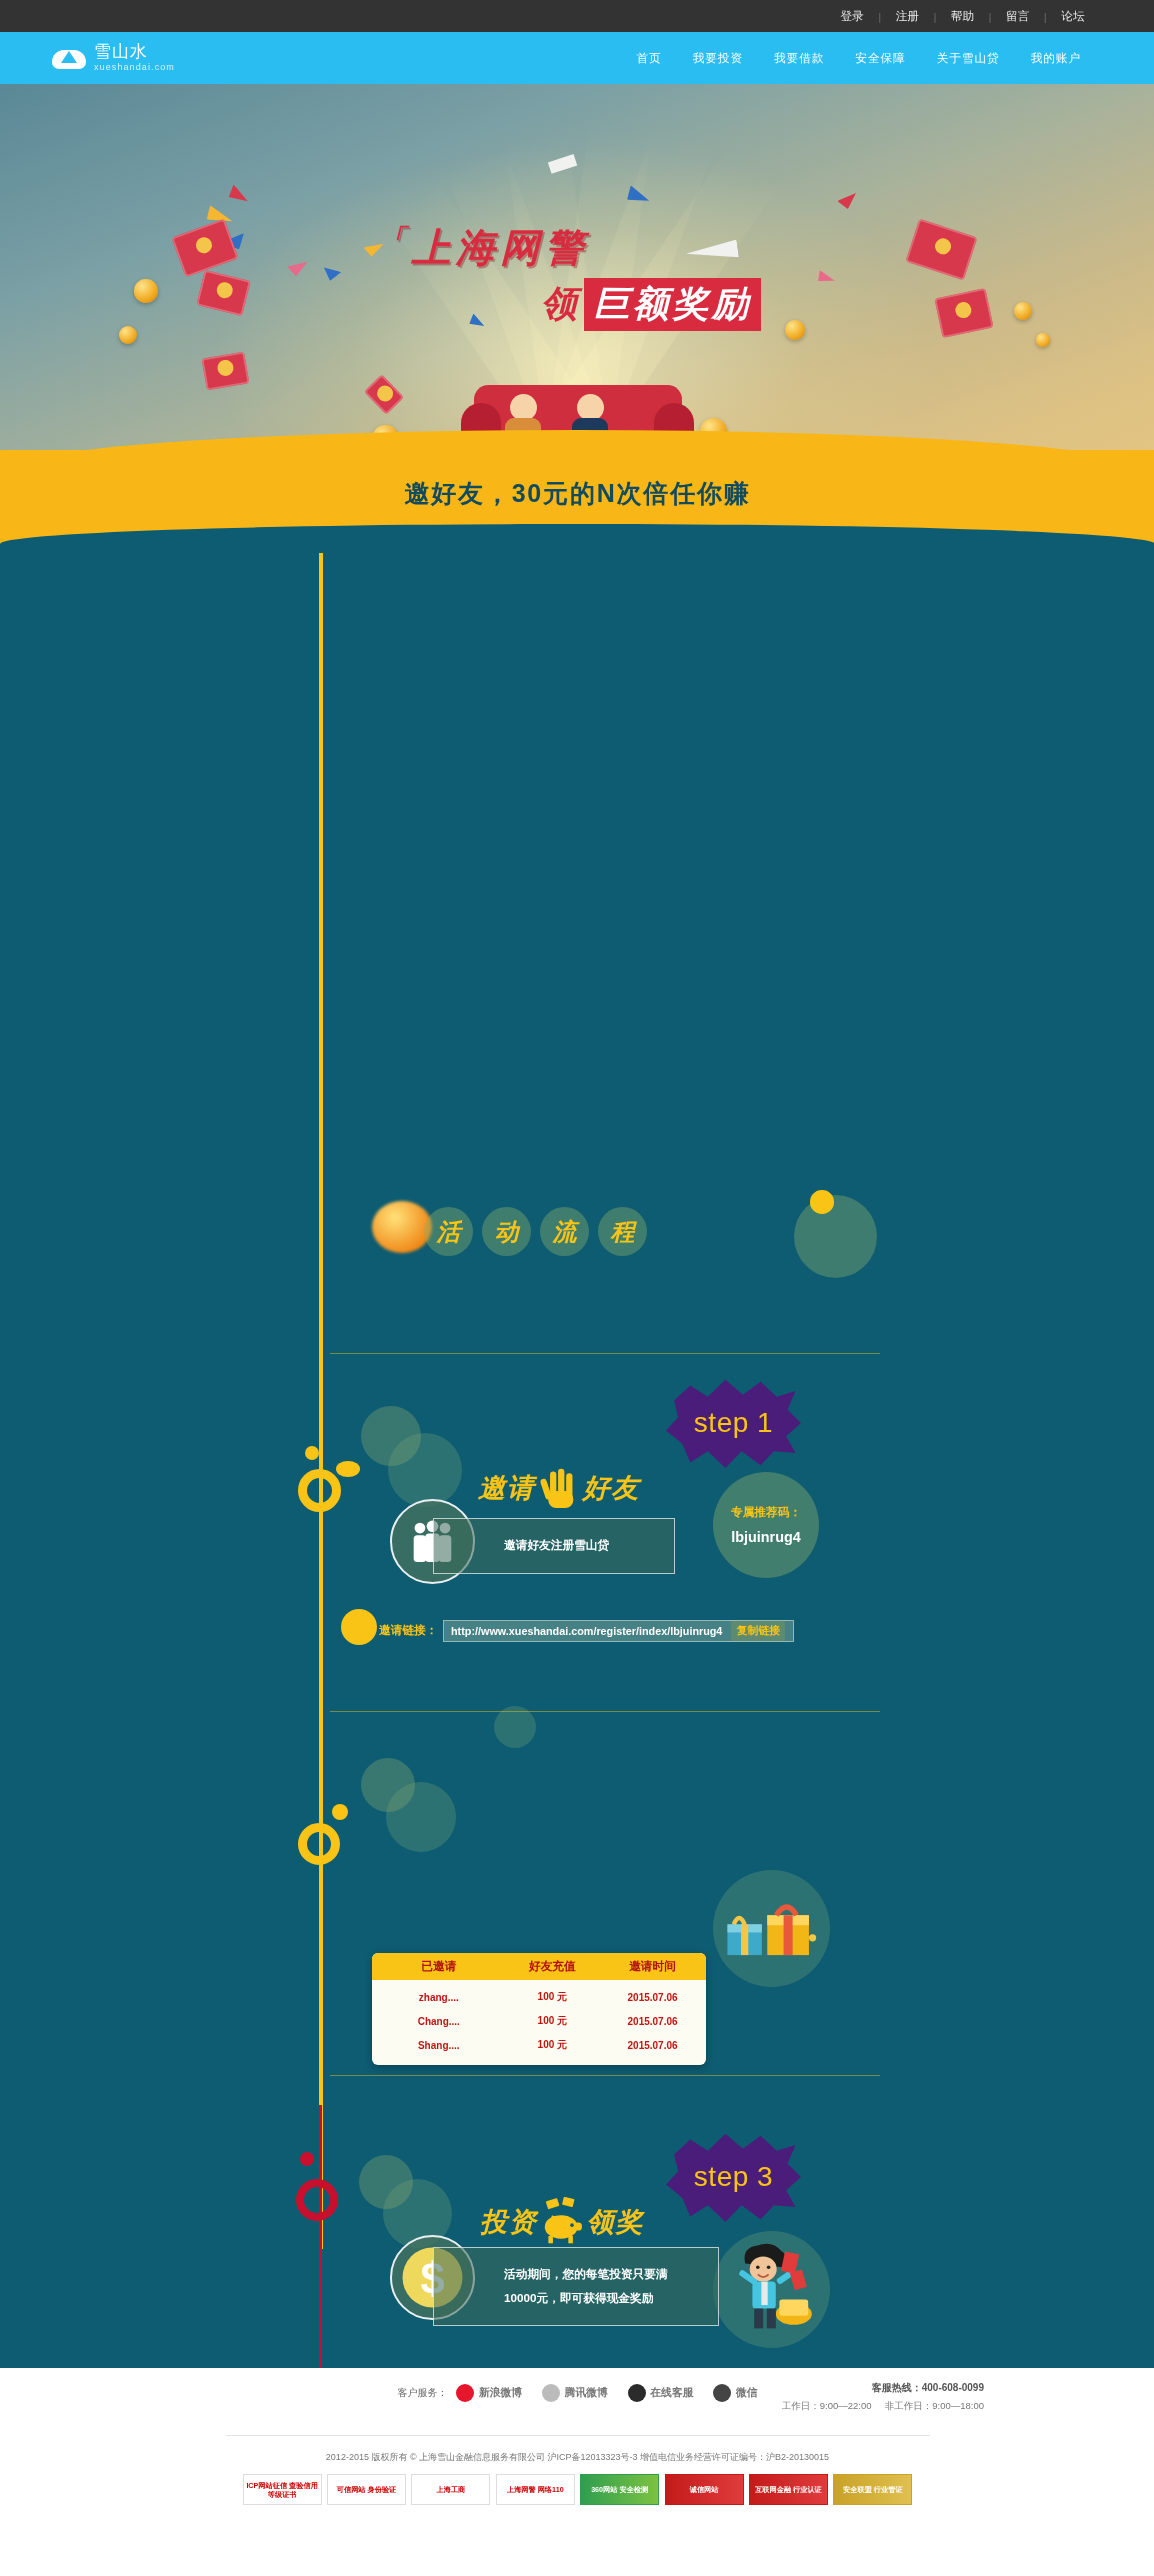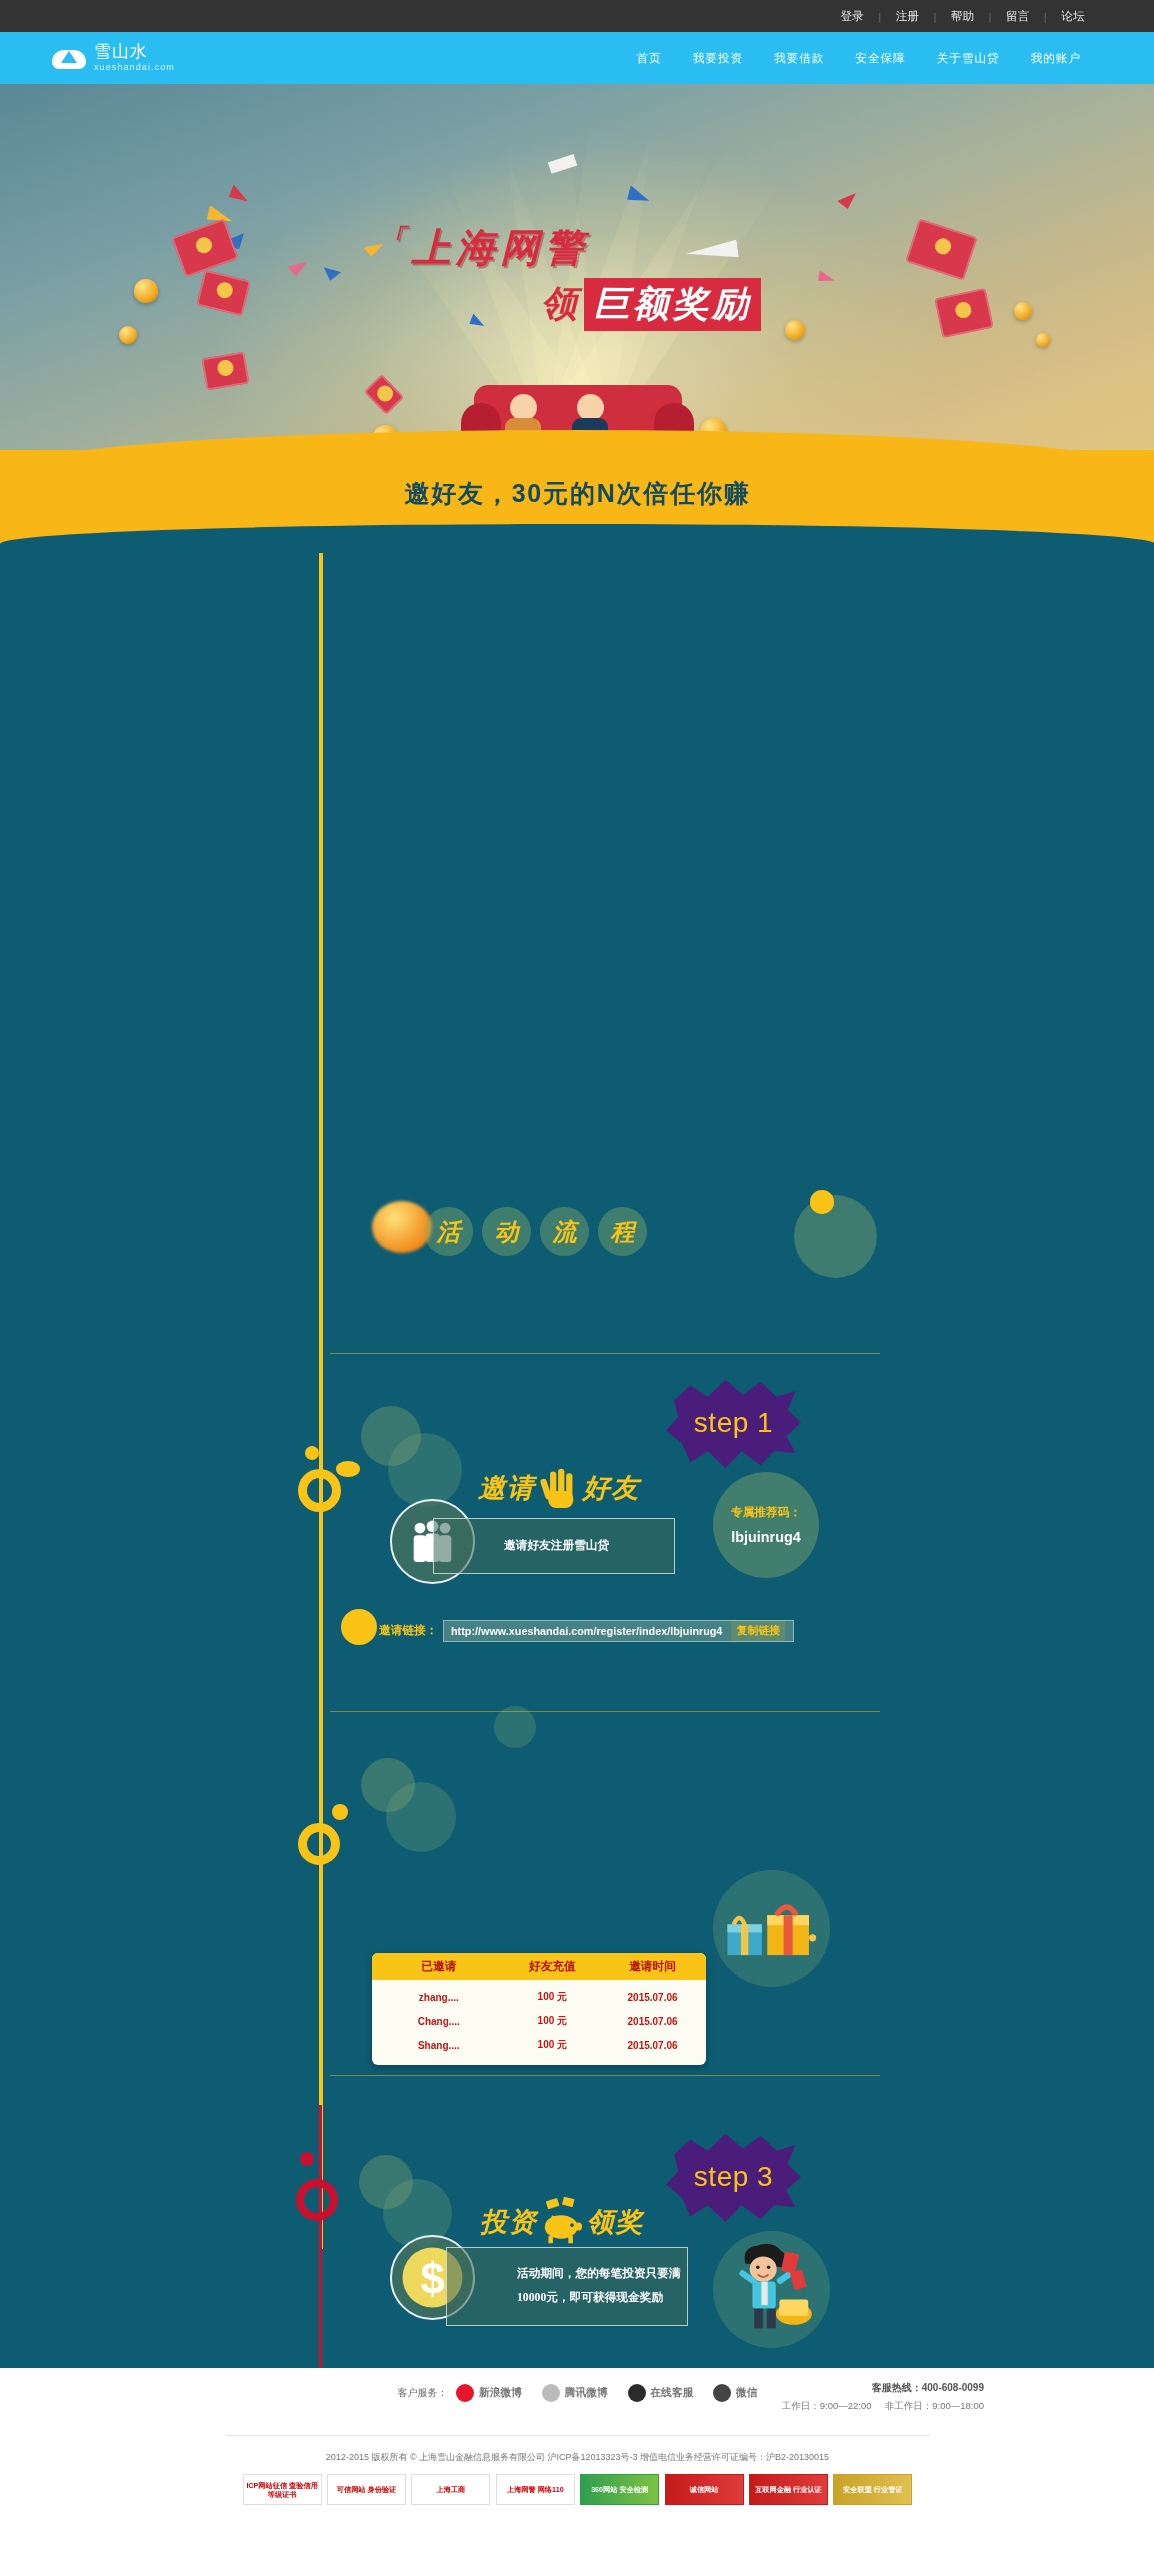--- a/index.html
+++ b/index.html
@@ -513,21 +513,21 @@
       <circle cx="34" cy="31" r="2" fill="#0d5c72"></circle>
     </svg>
     <span>领奖</span>
   </div>
   <div class="icon-circle" style="left:390px;top:1691px;">
     <svg width="69" height="69" viewBox="0 0 76 76">
       <circle cx="38" cy="38" r="33" fill="#efd95c"></circle>
       <text x="38" y="56" text-anchor="middle" font-size="48" font-weight="bold" fill="#ffffff" font-family="Liberation Sans, sans-serif">$</text>
     </svg>
   </div>
-  <div class="desc-box" style="left:446px;top:1703px;width:242px;height:79px;font-family:Liberation Serif, serif;">
+  <div class="desc-box" style="left:433px;top:1703px;width:286px;height:79px;">
     <span>活动期间，您的每笔投资只要满</span><br>
     <span>10000元，即可获得现金奖励</span>
   </div>
 
   <svg style="position:absolute;left:729px;top:1696px;" width="90" height="94" viewBox="0 0 100 104">
     <path d="M18 26 q-4 -18 14 -20 q16 -6 26 6 q10 6 2 18 z" fill="#1b1b1b"></path>
     <ellipse cx="38" cy="32" rx="15" ry="14" fill="#f2c49a"></ellipse>
     <circle cx="32" cy="30" r="2" fill="#222"></circle>
       <circle cx="44" cy="30" r="2" fill="#222"></circle>
     <path d="M32 38 q6 6 12 0" stroke="#b5593f" stroke-width="2" fill="none"></path>

